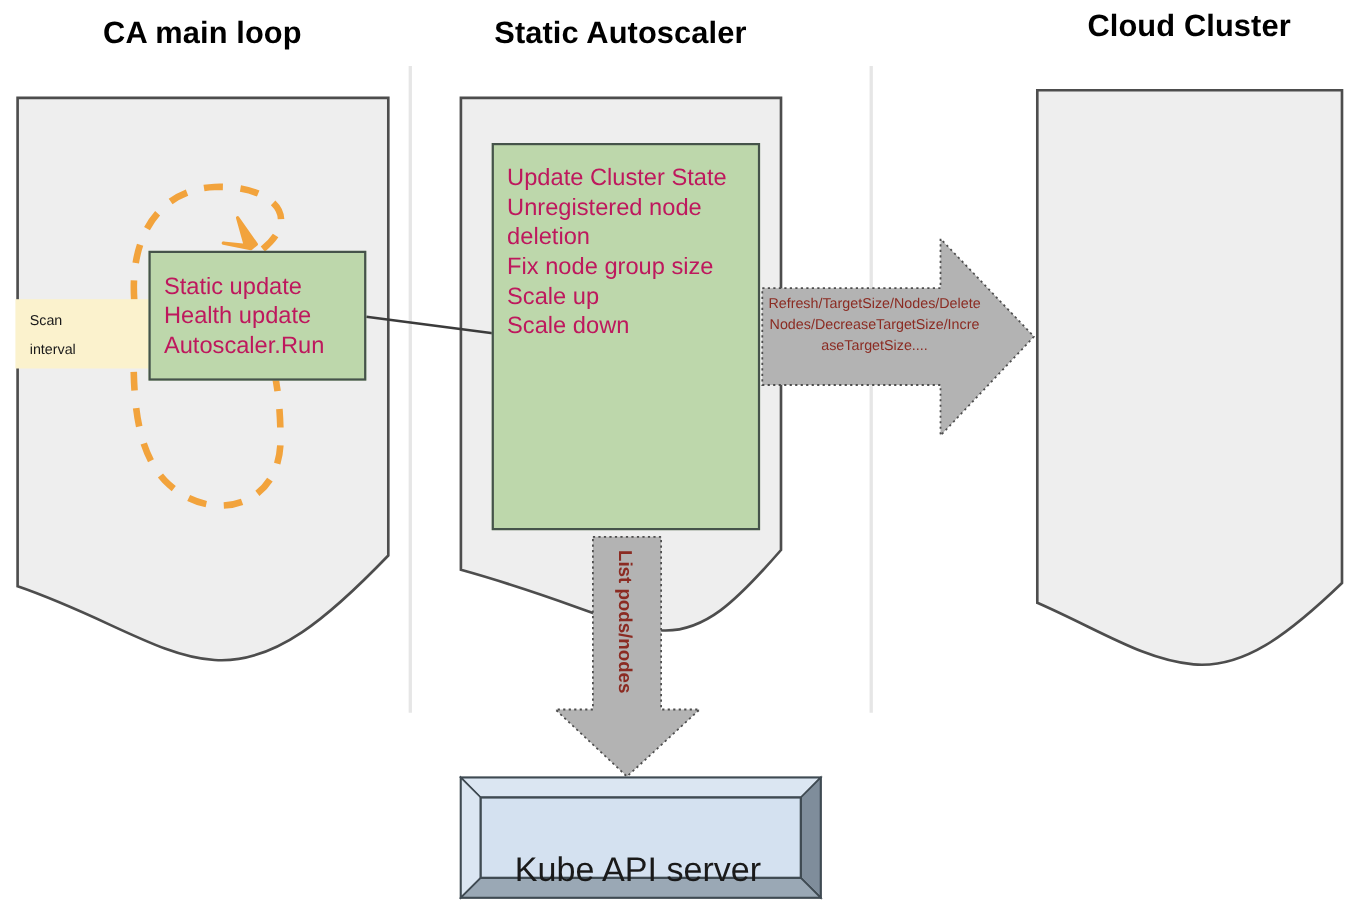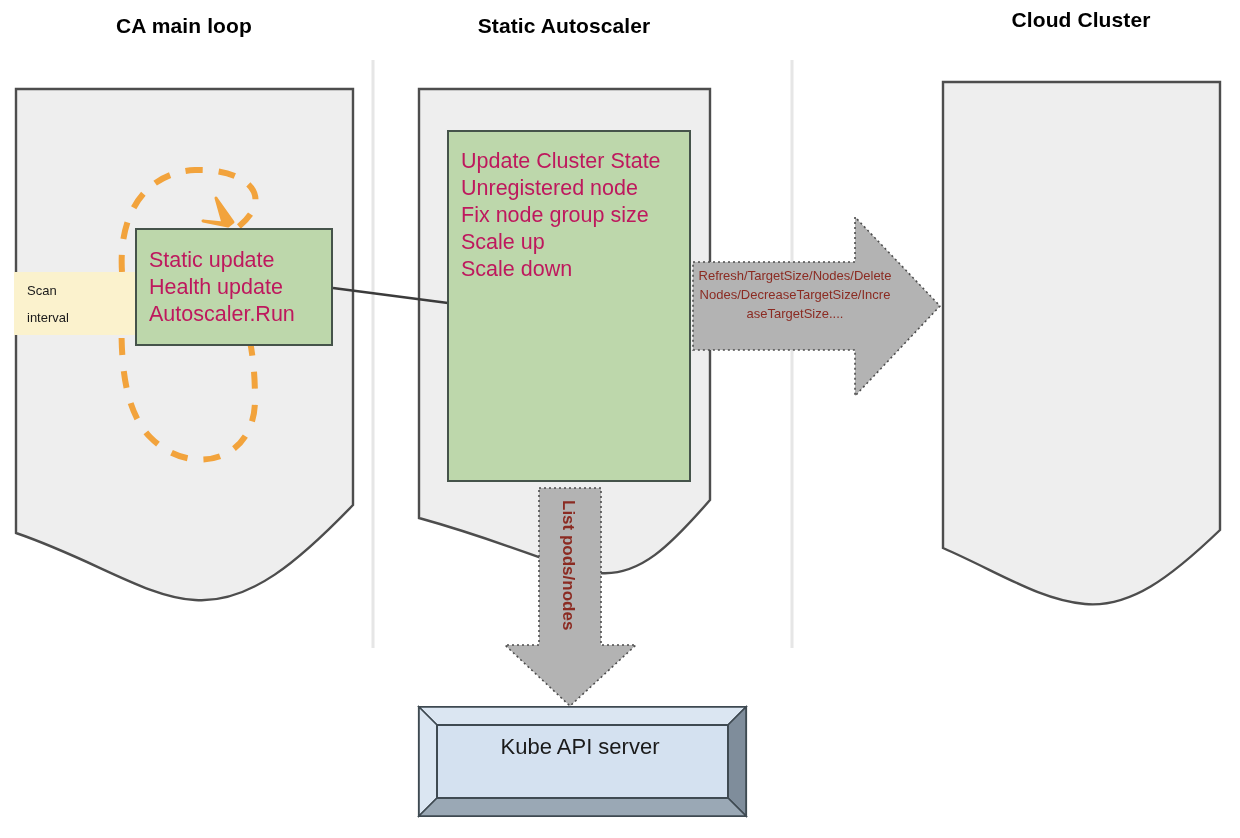--- a/index.html
+++ b/index.html
@@ -22,21 +22,21 @@
   .svg-layer {
     position: absolute;
     left: 0;
     top: 0;
     width: 1240px;
     height: 838px;
   }
   .lane-title {
     position: absolute;
     font-weight: bold;
-    font-size: 21px;
+    font-size: 28px;
     color: #000000;
     letter-spacing: 0.1px;
     white-space: nowrap;
     text-align: center;
   }
   .text-box {
     position: absolute;
     box-sizing: border-box;
     display: flex;
     flex-direction: column;
@@ -84,27 +84,27 @@
     white-space: nowrap;
     font-weight: bold;
     transform: rotate(90deg);
     transform-origin: left top;
     left: 578px;
     top: 500px;
   }
   .cube-label {
     position: absolute;
     left: 432px;
-    top: 704px;
+    top: 748px;
     width: 296px;
     height: 86px;
     display: flex;
     align-items: center;
     justify-content: center;
-    font-size: 22px;
+    font-size: 31px;
     color: #1a1a1a;
     white-space: nowrap;
   }
 </style>
 </head>
 <body>
 
 <div id="canvas">
 
   <div class="lane-title" style="left:15px; top:14px; width:338px;">CA main loop</div>
@@ -157,20 +157,21 @@
 
   <div class="text-box green-box" style="left:135px; top:228px; width:198px; height:118px;">
     <div class="line">Static update</div>
     <div class="line">Health update</div>
     <div class="line">Autoscaler.Run</div>
   </div>
 
   <div class="text-box green-box" style="left:447px; top:130px; width:244px; height:352px; justify-content:flex-start; padding-top:16px;">
     <div class="line">Update Cluster State</div>
     <div class="line">Unregistered node</div>
+    <div class="line">deletion</div>
     <div class="line">Fix node group size</div>
     <div class="line">Scale up</div>
     <div class="line">Scale down</div>
   </div>
 
   <div class="arrow-label-h">Refresh/TargetSize/Nodes/DeleteNodes/DecreaseTargetSize/IncreaseTargetSize....</div>
 
   <div class="arrow-label-v">List pods/nodes</div>
 
   <div class="cube-label">Kube API server</div>

